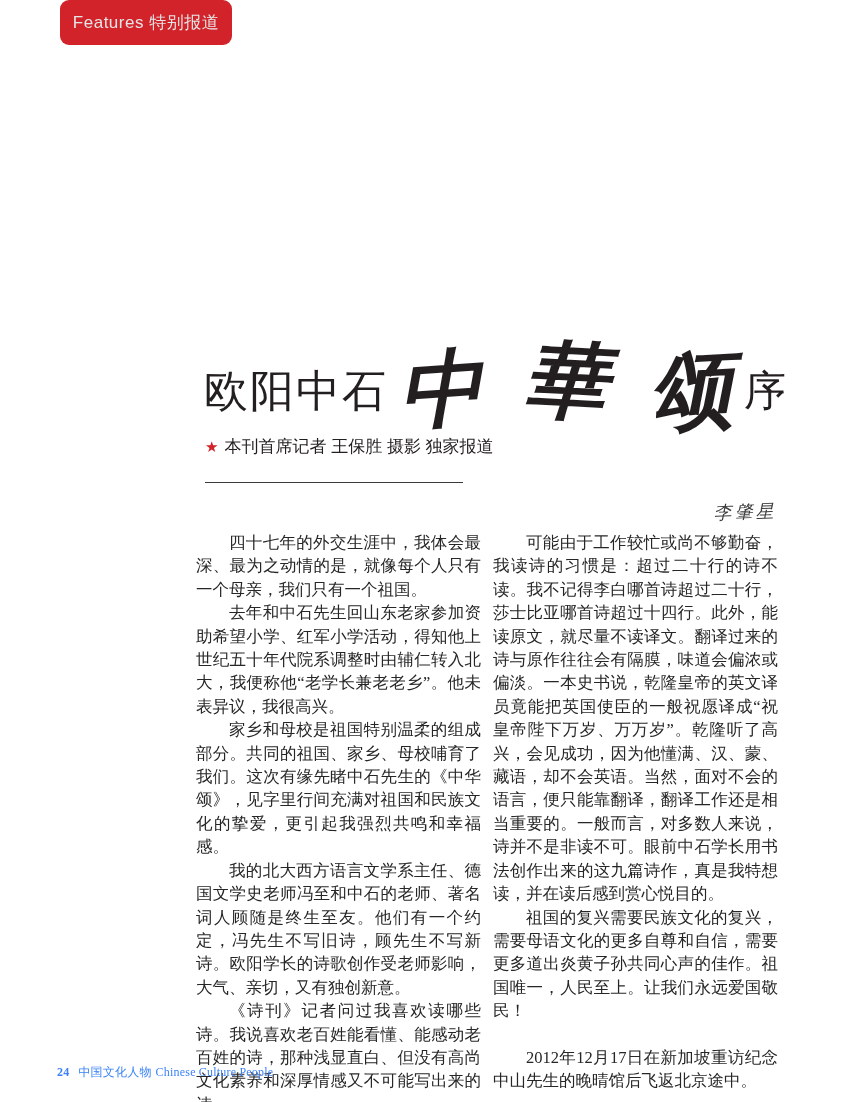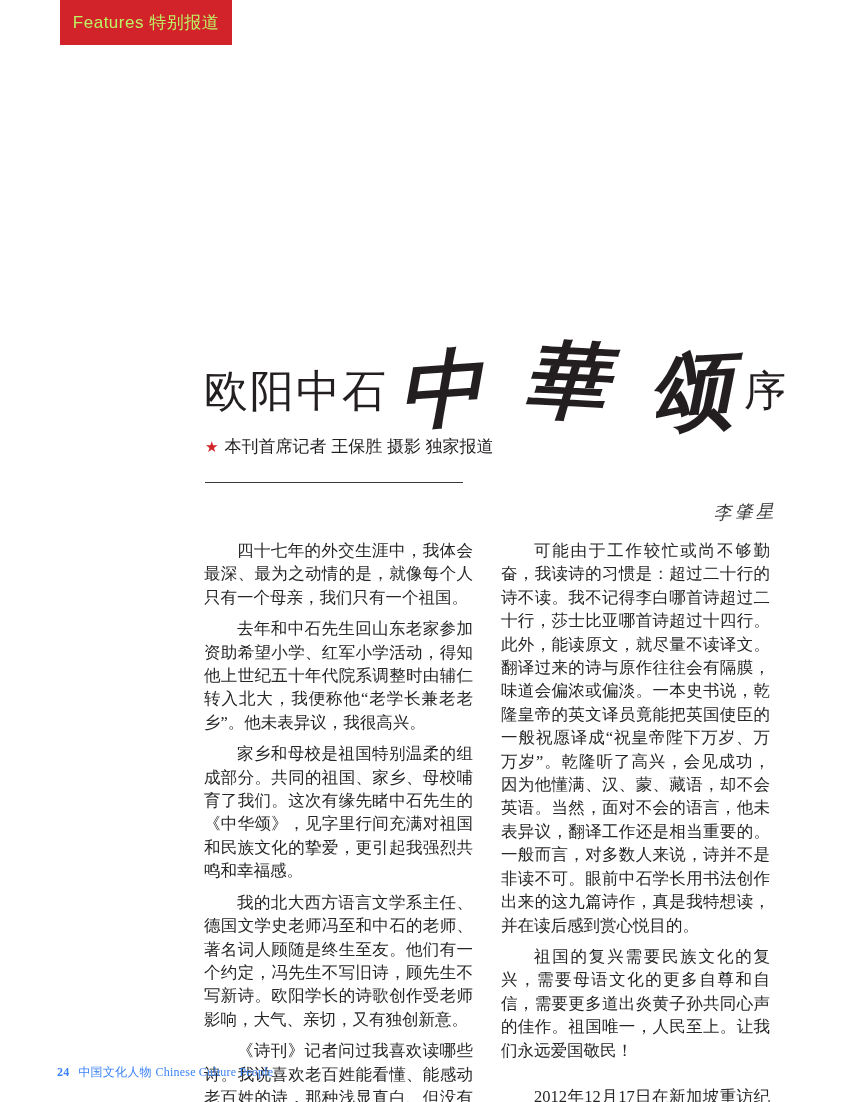--- a/index.html
+++ b/index.html
@@ -11,24 +11,24 @@
     font-family:"Liberation Serif", serif;
     color:#262626;
     overflow:hidden;
   }
 
   
   .features-tag {
     position:absolute; left:60px; top:0;
     width:172px; height:45px;
     background:#d2232a;
-    color:#bef264;
+    color:#e5e5e5;
     font-family:"Liberation Sans", sans-serif;
     font-size:17px; letter-spacing:0.5px;
-    display:flex; align-items:center; justify-content:center;
+    display:flex; align-items:center; justify-content:center;border-radius:9px;
   }
 
   
   .title-block {
     position:absolute; left:204px; top:330px;
     width:470px; height:102px;
     display:flex; align-items:flex-end;
     white-space:nowrap;
     color:#231f20;
     justify-content:space-between;
@@ -80,21 +80,21 @@
     position:absolute; left:196px; top:531px;
     width:582px;
     display:flex; gap:12px;
   }
   .col {
     width:285px;
     font-size:16.5px; line-height:23.4px;
     text-align:justify;
     color:#262626;
   }
-  .col p { margin:8px; text-indent:2em; }
+  .col p { margin:0; text-indent:2em; }
   .date-para { margin-top:23px !important; }
 
   
   .footer {
     position:absolute; left:57px; top:1064px;
     font-family:Liberation Serif, serif;
     font-size:12px; color:#3b82f6;
     letter-spacing:0.2px;
   }
   .page-number { font-weight:bold; margin-right:9px; }
@@ -127,21 +127,21 @@
 
   <div class="columns">
     <div class="col">
       <p>四十七年的外交生涯中，我体会最深、最为之动情的是，就像每个人只有一个母亲，我们只有一个祖国。</p>
       <p>去年和中石先生回山东老家参加资助希望小学、红军小学活动，得知他上世纪五十年代院系调整时由辅仁转入北大，我便称他“老学长兼老老乡”。他未表异议，我很高兴。</p>
       <p>家乡和母校是祖国特别温柔的组成部分。共同的祖国、家乡、母校哺育了我们。这次有缘先睹中石先生的《中华颂》，见字里行间充满对祖国和民族文化的挚爱，更引起我强烈共鸣和幸福感。</p>
       <p>我的北大西方语言文学系主任、德国文学史老师冯至和中石的老师、著名词人顾随是终生至友。他们有一个约定，冯先生不写旧诗，顾先生不写新诗。欧阳学长的诗歌创作受老师影响，大气、亲切，又有独创新意。</p>
       <p>《诗刊》记者问过我喜欢读哪些诗。我说喜欢老百姓能看懂、能感动老百姓的诗，那种浅显直白、但没有高尚文化素养和深厚情感又不可能写出来的诗。</p>
     </div>
     <div class="col">
-      <p>可能由于工作较忙或尚不够勤奋，我读诗的习惯是：超过二十行的诗不读。我不记得李白哪首诗超过二十行，莎士比亚哪首诗超过十四行。此外，能读原文，就尽量不读译文。翻译过来的诗与原作往往会有隔膜，味道会偏浓或偏淡。一本史书说，乾隆皇帝的英文译员竟能把英国使臣的一般祝愿译成“祝皇帝陛下万岁、万万岁”。乾隆听了高兴，会见成功，因为他懂满、汉、蒙、藏语，却不会英语。当然，面对不会的语言，他未表异议，翻译工作还是相当重要的。一般而言，对多数人来说，诗并不是非读不可。眼前中石学长用书法创作出来的这九篇诗作，真是我特想读，并在读后感到赏心悦目的。</p>
+      <p>可能由于工作较忙或尚不够勤奋，我读诗的习惯是：超过二十行的诗不读。我不记得李白哪首诗超过二十行，莎士比亚哪首诗超过十四行。此外，能读原文，就尽量不读译文。翻译过来的诗与原作往往会有隔膜，味道会偏浓或偏淡。一本史书说，乾隆皇帝的英文译员竟能把英国使臣的一般祝愿译成“祝皇帝陛下万岁、万万岁”。乾隆听了高兴，会见成功，因为他懂满、汉、蒙、藏语，却不会英语。当然，面对不会的语言，便只能靠翻译，翻译工作还是相当重要的。一般而言，对多数人来说，诗并不是非读不可。眼前中石学长用书法创作出来的这九篇诗作，真是我特想读，并在读后感到赏心悦目的。</p>
       <p>祖国的复兴需要民族文化的复兴，需要母语文化的更多自尊和自信，需要更多道出炎黄子孙共同心声的佳作。祖国唯一，人民至上。让我们永远爱国敬民！</p>
       <p class="date-para">2012年12月17日在新加坡重访纪念中山先生的晚晴馆后飞返北京途中。</p>
     </div>
   </div>
 
   <div class="footer">
     <span class="page-number">24</span><span class="magazine-cn">中国文化人物</span><span>Chinese Culture People</span>
   </div>
 
 </div>

